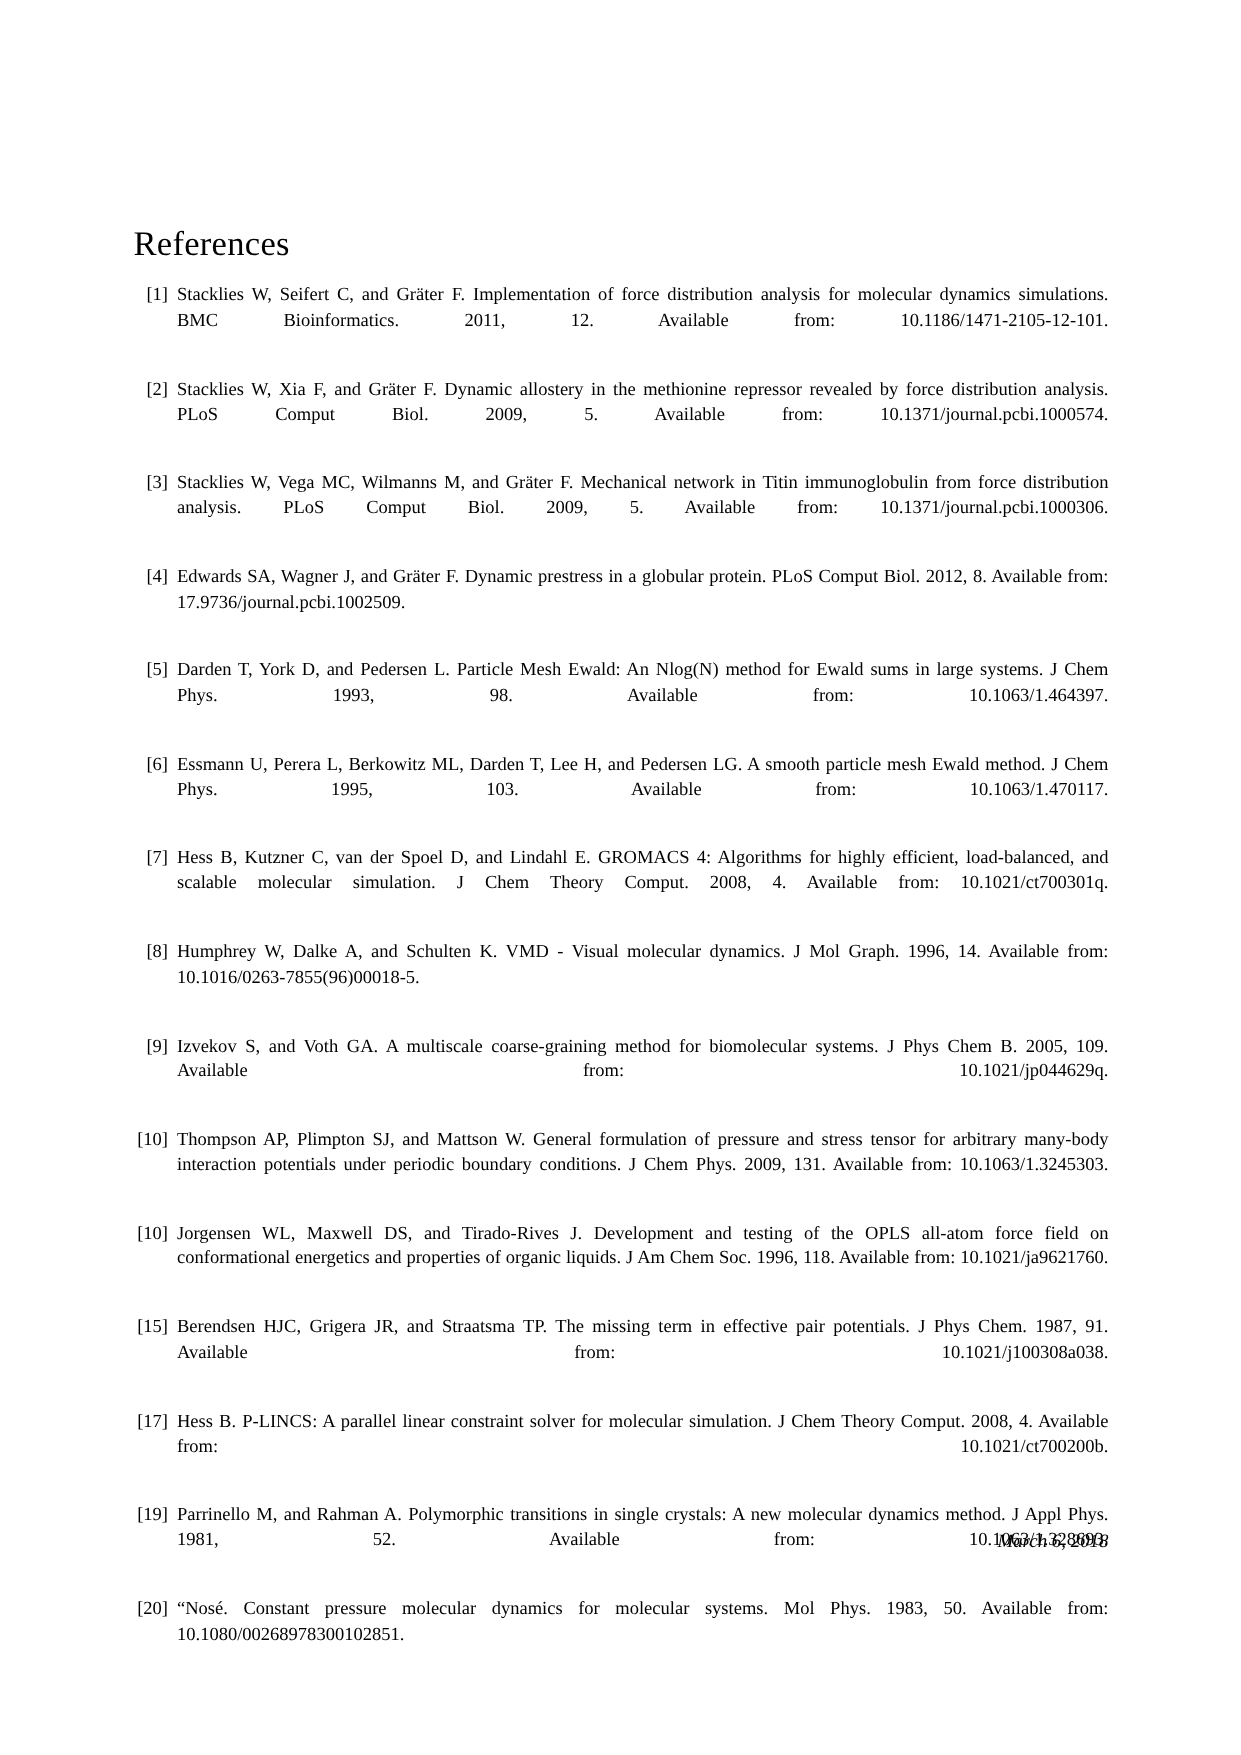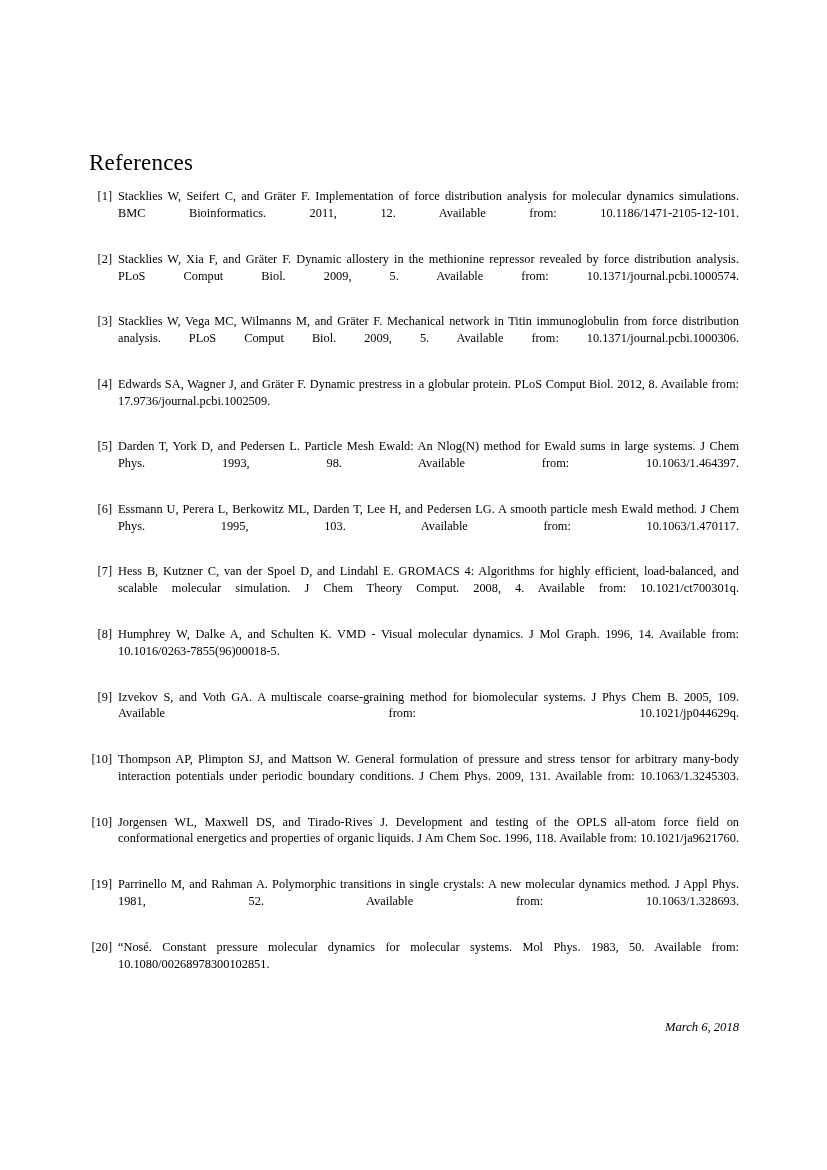--- a/index.html
+++ b/index.html
@@ -136,20 +136,28 @@
         </li>
         <li class="bibitem">
           <span class="label">[10]</span>
           <span class="body">Thompson AP, Plimpton SJ, and Mattson W. General formulation of pressure and stress tensor for arbitrary many-body interaction potentials under periodic boundary conditions. J Chem Phys. 2009, 131. Available from: 10.1063/1.3245303.</span>
         </li>
         <li class="bibitem">
           <span class="label">[10]</span>
           <span class="body">Jorgensen WL, Maxwell DS, and Tirado-Rives J. Development and testing of the OPLS all-atom force field on conformational energetics and properties of organic liquids. J Am Chem Soc. 1996, 118. Available from: 10.1021/ja9621760.</span>
         </li>
         <li class="bibitem">
+          <span class="label">[15]</span>
+          <span class="body">Berendsen HJC, Grigera JR, and Straatsma TP. The missing term in effective pair potentials. J Phys Chem. 1987, 91. Available from: 10.1021/j100308a038.</span>
+        </li>
+        <li class="bibitem">
+          <span class="label">[17]</span>
+          <span class="body">Hess B. P-LINCS: A parallel linear constraint solver for molecular simulation. J Chem Theory Comput. 2008, 4. Available from: 10.1021/ct700200b.</span>
+        </li>
+        <li class="bibitem">
           <span class="label">[19]</span>
           <span class="body">Parrinello M, and Rahman A. Polymorphic transitions in single crystals: A new molecular dynamics method. J Appl Phys. 1981, 52. Available from: 10.1063/1.328693.</span>
         </li>
         <li class="bibitem">
           <span class="label">[20]</span>
           <span class="body">“Nosé. Constant pressure molecular dynamics for molecular systems. Mol Phys. 1983, 50. Available from: 10.1080/00268978300102851.</span>
         </li>
       </ol>
 
   </div>

